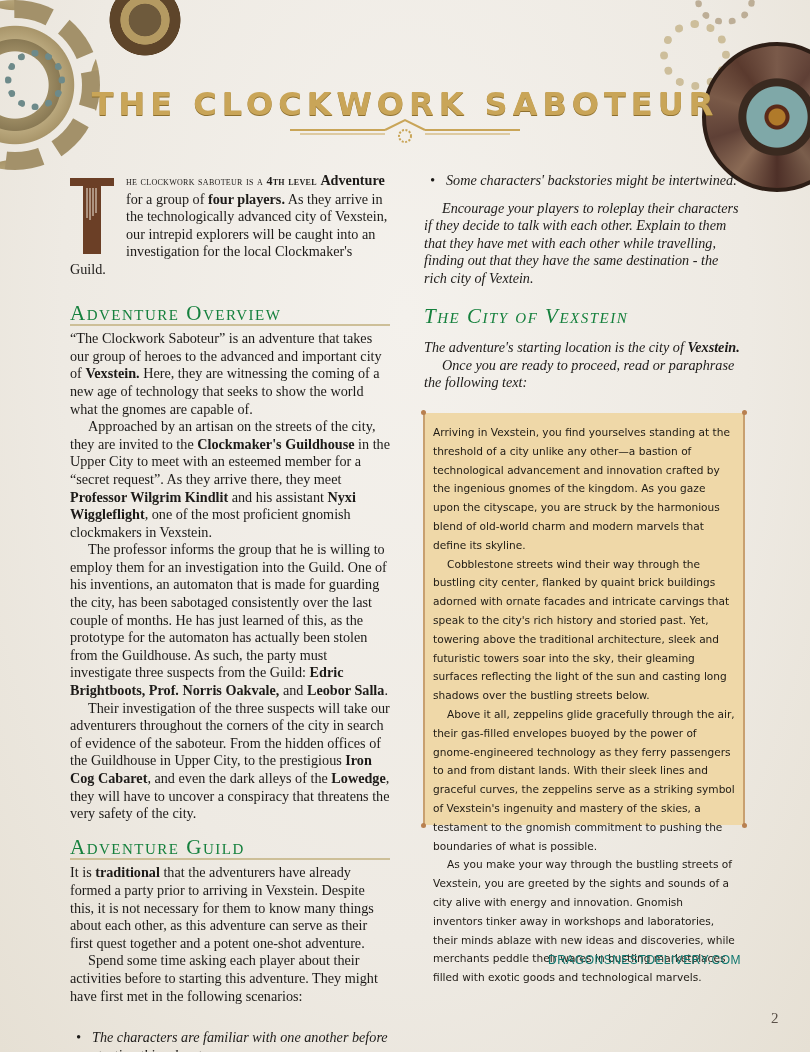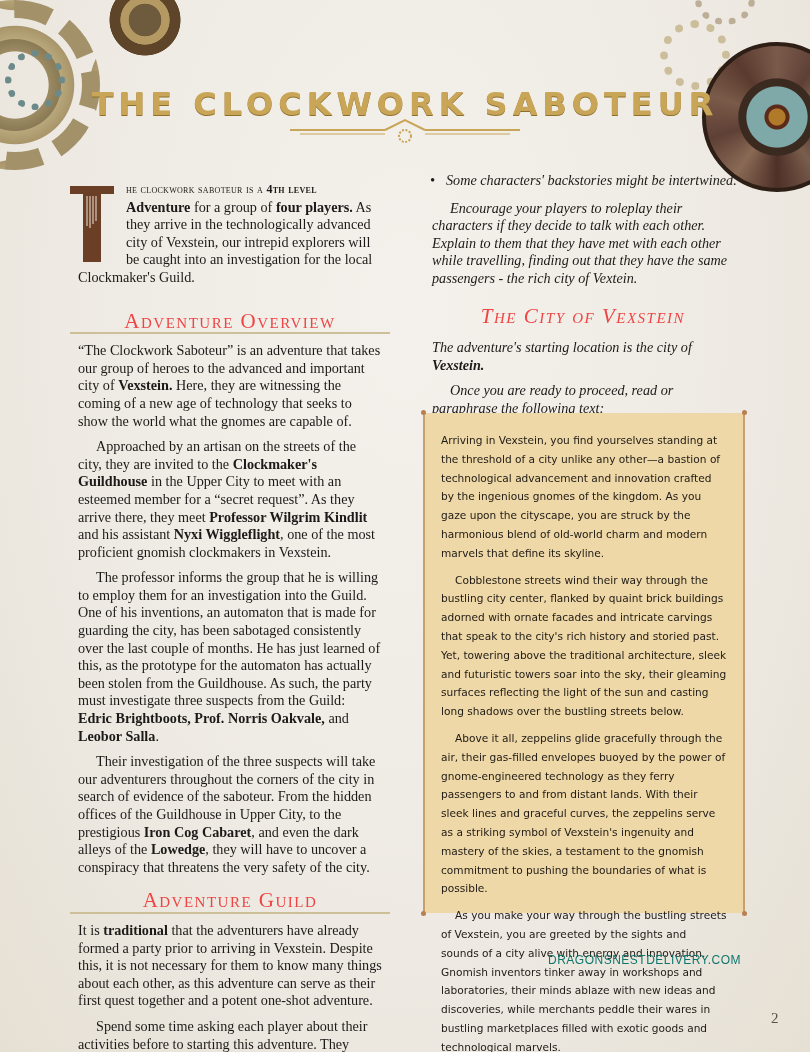--- a/index.html
+++ b/index.html
@@ -46,37 +46,37 @@
     font-family: "DejaVu Sans", sans-serif; font-weight: bold; font-size: 32px;
     letter-spacing: 5px; color: #c9a558; text-transform: uppercase;
     text-shadow: 0 1px 0 #8d6f2e;
     margin-top: 15px;
   }
   .title-ornament { position: absolute; left: 290px; top: 118px; width: 230px; height: 28px; }
   
   .col { position: absolute; top: 172px; font-size: 14.2px; line-height: 17.6px; }
   .col-left { left: 70px; width: 320px; }
   .col-right { left: 424px; width: 318px; font-style: italic; }
-  p { margin: 8px; }
+  p { margin: 0; }
   p.indent { text-indent: 18px; }
   .drop-cap {
     float: left; width: 44px; height: 76px; margin: 6px 12px 0 0; position: relative;
   }
   .intro .sc { font-variant: small-caps; font-size: 12px; letter-spacing: 0.3px; }
   h2 {
-    font-family: "Liberation Serif", serif; font-weight: normal; color: #ef4444;
-    font-variant: small-caps; letter-spacing: 1.5px; margin: 0; text-align: center;
+    font-family: "Liberation Serif", serif; font-weight: normal; color: #15803d;
+    font-variant: small-caps; letter-spacing: 1.5px; margin: 0;
   }
   h2.sec { font-size: 21px; border-bottom: 2px solid #cdbf98; padding-bottom: 2px; margin-bottom: 4px; }
   h2.big { font-size: 21px; margin-top: 20px; margin-bottom: 14px; }
   ul { margin: 0; padding: 0 0 0 22px; list-style: none; }
   li { position: relative; }
   li::before { content: "•"; position: absolute; left: -16px; }
   .readbox {
-    position: absolute; left: 423px; top: 413px; width: 322px; height: 500px;
+    position: absolute; left: 423px; top: 413px; width: 322px; height: 412px;
     background: #efd8a8; border-left: 2px solid #c8a070; border-right: 2px solid #c8a070;
     box-sizing: border-box; padding: 10px 8px 0 8px;
     font-family: "DejaVu Sans", sans-serif; font-size: 10.6px; line-height: 18.8px; color: #1e1a14;
   }
   .readbox .dot { position: absolute; width: 5px; height: 5px; border-radius: 50%; background: #b88050; }
   .readbox p.indent { text-indent: 14px; }
   .footer {
     position: absolute; left: 548px; top: 953px; font-size: 12px; letter-spacing: 0.5px;
     color: #0f766e; font-family: Liberation Sans, sans-serif;
   }
@@ -119,31 +119,31 @@
   </div>
 
   <h2 class="sec" style="margin-top:26px;">Adventure Overview</h2>
   <p><span>“The Clockwork Saboteur” is an adventure that takes our group of heroes to the advanced and important city of </span><b>Vexstein.</b><span> Here, they are witnessing the coming of a new age of technology that seeks to show the world what the gnomes are capable of.</span></p>
   <p class="indent"><span>Approached by an artisan on the streets of the city, they are invited to the </span><b>Clockmaker's Guildhouse</b><span> in the Upper City to meet with an esteemed member for a “secret request”. As they arrive there, they meet </span><b>Professor Wilgrim Kindlit</b><span> and his assistant </span><b>Nyxi Wiggleflight</b><span>, one of the most proficient gnomish clockmakers in Vexstein.</span></p>
   <p class="indent"><span>The professor informs the group that he is willing to employ them for an investigation into the Guild. One of his inventions, an automaton that is made for guarding the city, has been sabotaged consistently over the last couple of months. He has just learned of this, as the prototype for the automaton has actually been stolen from the Guildhouse. As such, the party must investigate three suspects from the Guild: </span><b>Edric Brightboots, Prof. Norris Oakvale,</b><span> and </span><b>Leobor Salla</b><span>.</span></p>
   <p class="indent"><span>Their investigation of the three suspects will take our adventurers throughout the corners of the city in search of evidence of the saboteur. From the hidden offices of the Guildhouse in Upper City, to the prestigious </span><b>Iron Cog Cabaret</b><span>, and even the dark alleys of the </span><b>Lowedge</b><span>, they will have to uncover a conspiracy that threatens the very safety of the city.</span></p>
 
   <h2 class="sec" style="margin-top:16px;">Adventure Guild</h2>
   <p><span>It is </span><b>traditional</b><span> that the adventurers have already formed a party prior to arriving in Vexstein. Despite this, it is not necessary for them to know many things about each other, as this adventure can serve as their first quest together and a potent one-shot adventure.</span></p>
-  <p class="indent">Spend some time asking each player about their activities before to starting this adventure. They member have first met in the following scenarios:</p>
+  <p class="indent">Spend some time asking each player about their activities before to starting this adventure. They might have first met in the following scenarios:</p>
   <ul style="margin-top:24px;font-style:italic;">
     <li>The characters are familiar with one another before starting this adventure.</li>
   </ul>
 </div>
 
 <div class="col col-right">
   <ul>
     <li>Some characters' backstories might be intertwined.</li>
   </ul>
-  <p class="indent" style="margin-top:10px;">Encourage your players to roleplay their characters if they decide to talk with each other. Explain to them that they have met with each other while travelling, finding out that they have the same passengers - the rich city of Vextein.</p>
+  <p class="indent" style="margin-top:10px;">Encourage your players to roleplay their characters if they decide to talk with each other. Explain to them that they have met with each other while travelling, finding out that they have the same destination - the rich city of Vextein.</p>
 
   <h2 class="big">The City of Vexstein</h2>
   <p><span>The adventure's starting location is the city of </span><b>Vexstein.</b></p>
   <p class="indent">Once you are ready to proceed, read or paraphrase the following text:</p>
 </div>
 
 <div class="readbox">
   <span class="dot" style="left:-4px;top:-3px;"></span>
   <span class="dot" style="right:-4px;top:-3px;"></span>
   <span class="dot" style="left:-4px;bottom:-3px;"></span>

